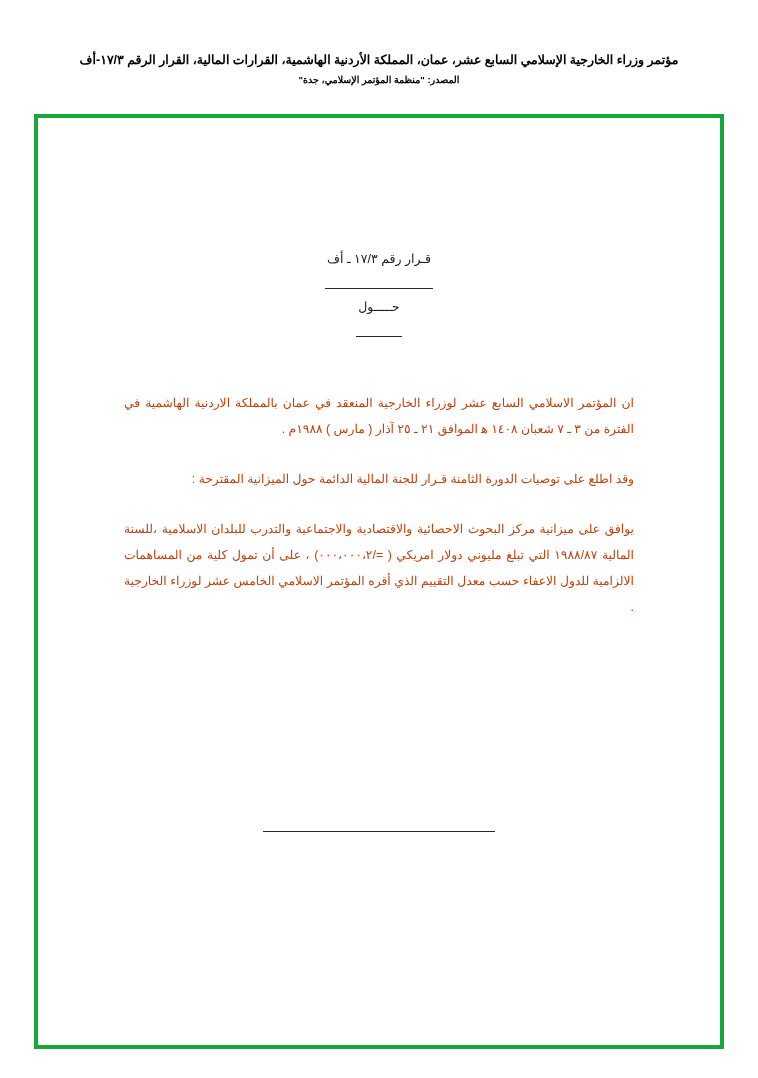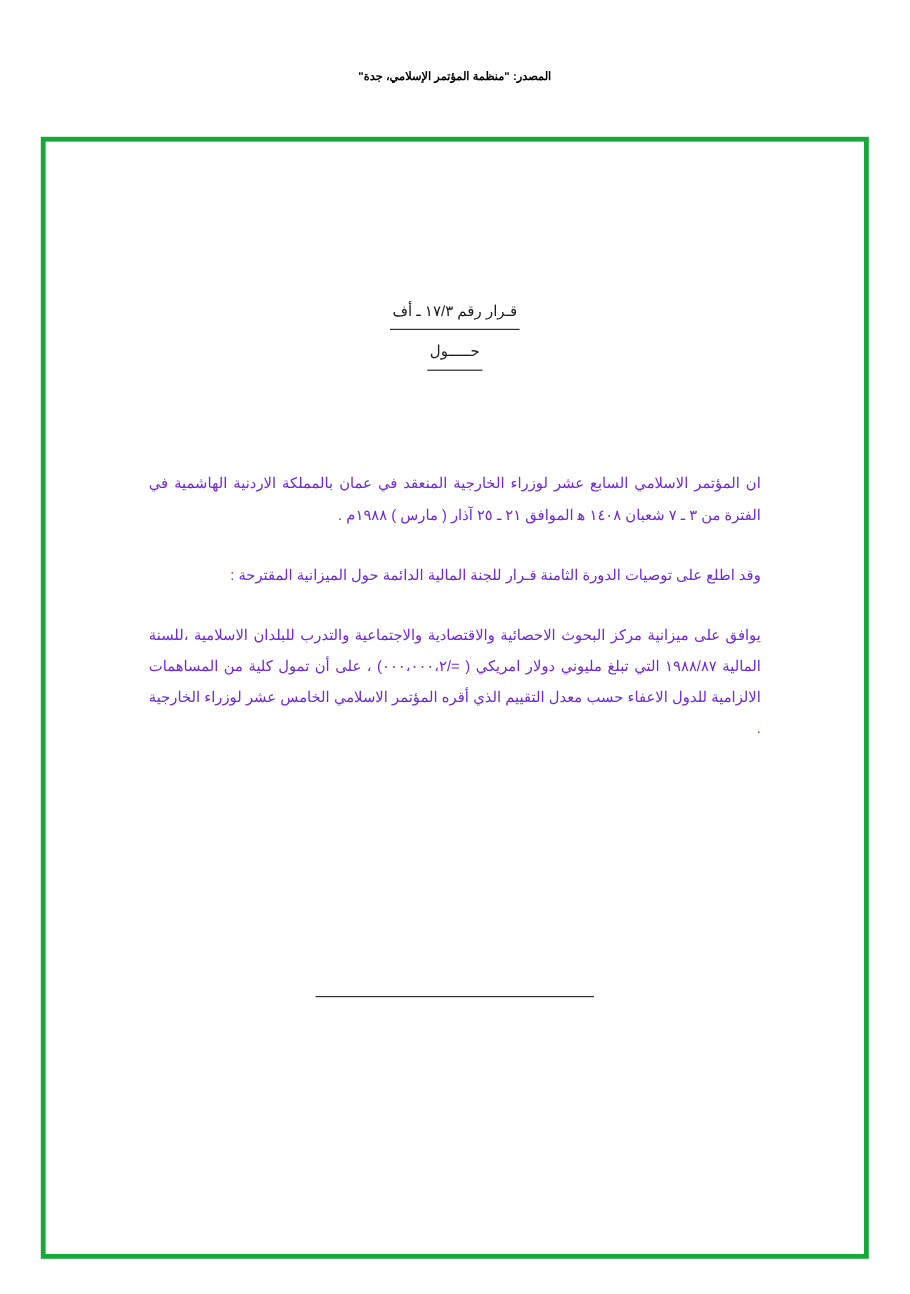--- a/index.html
+++ b/index.html
@@ -73,38 +73,38 @@
     direction: rtl;
   }
   .title-block .tline {
     font-family: "Liberation Sans", sans-serif;
     font-size: 12.5px;
     letter-spacing: 1.2px;
     line-height: 27px;
     color: #1b1b1b;
     display: inline-block;
     border-bottom: 1px solid #2b2b2b;
-    padding: 0 2px 1px 2px;
+    padding: 0 2px 15px 2px;
     margin-bottom: 5px;
   }
 
   .body-block {
     position: absolute;
     top: 272px;
     right: 86px;
     left: 86px;
     direction: rtl;
     text-align: justify;
   }
   .para {
     font-family: "Liberation Sans", sans-serif;
     font-size: 12.3px;
     line-height: 26px;
     letter-spacing: 0.6px;
-    color: #6d28d9;
+    color: #c2410c;
     margin: 0 0 24px 0;
     text-align: justify;
     text-justify: inter-word;
   }
   .para.last { margin-bottom: 12px; }
 
   .signature-rule {
     position: absolute;
     top: 700px;
     left: 0;
@@ -115,20 +115,21 @@
     display: inline-block;
     width: 232px;
     height: 0;
     border-top: 1.5px solid #2b2b2b;
   }
 </style>
 </head>
 <body>
 
 <div class="doc-header">
+  <div class="header-line">مؤتمر وزراء الخارجية الإسلامي السابع عشر، عمان، المملكة الأردنية الهاشمية، القرارات المالية، القرار الرقم ١٧/٣-أف</div>
   <div class="header-source">المصدر:  "منظمة المؤتمر الإسلامي، جدة"</div>
 </div>
 
 <div class="green-frame">
   <div class="page-content">
 
     <div class="title-block">
       <div class="tline">قـرار رقم ١٧/٣ ـ أف</div><br>
       <div class="tline">حـــــول</div><br>
       <br>

